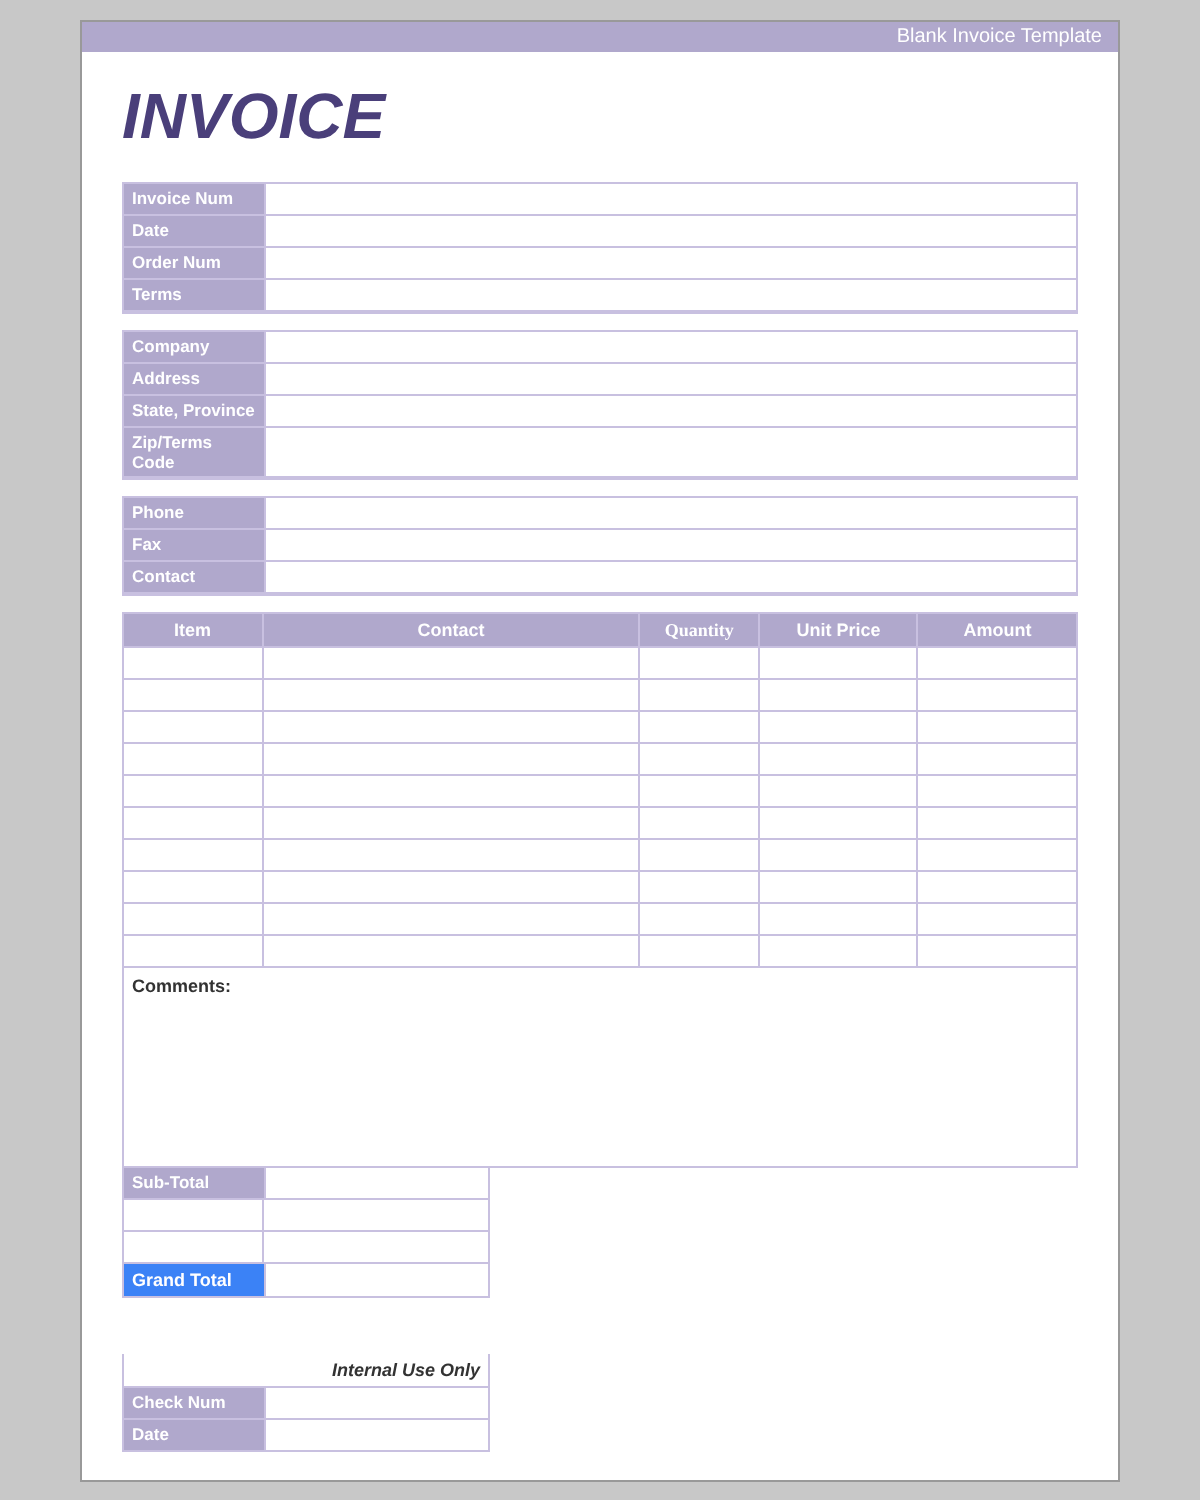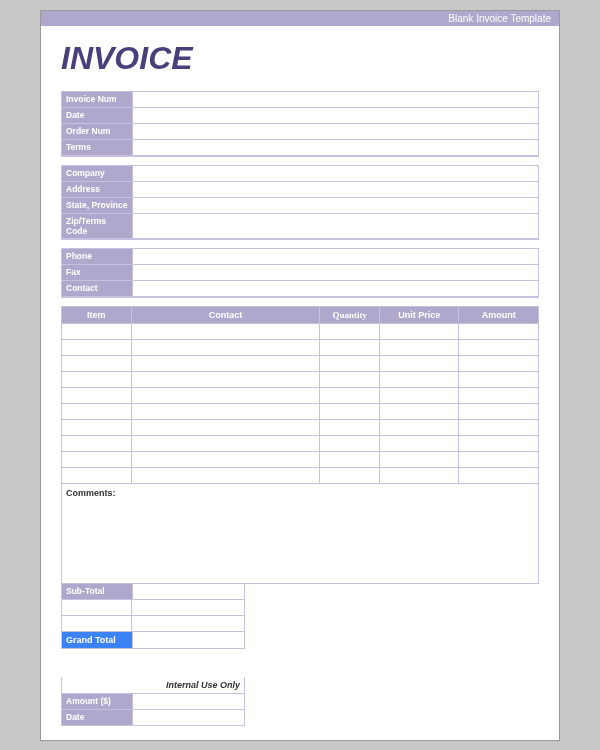--- a/index.html
+++ b/index.html
@@ -331,21 +331,21 @@
         <div class="totals-row">
           <div class="grand-total-label">
             <span>Grand Total</span>
           </div>
           <div class="totals-value"></div>
         </div>
         <div class="internal-use-row">
           <span>Internal Use Only</span>
         </div>
         <div class="totals-row">
-          <div class="totals-label">Amount ($)</div>
+          <div class="totals-label">Check Num</div>
           <div class="totals-value"></div>
         </div>
         <div class="totals-row">
           <div class="totals-label">Date</div>
           <div class="totals-value"></div>
         </div>
       </div>
     </div>
   </div>
 </div>

